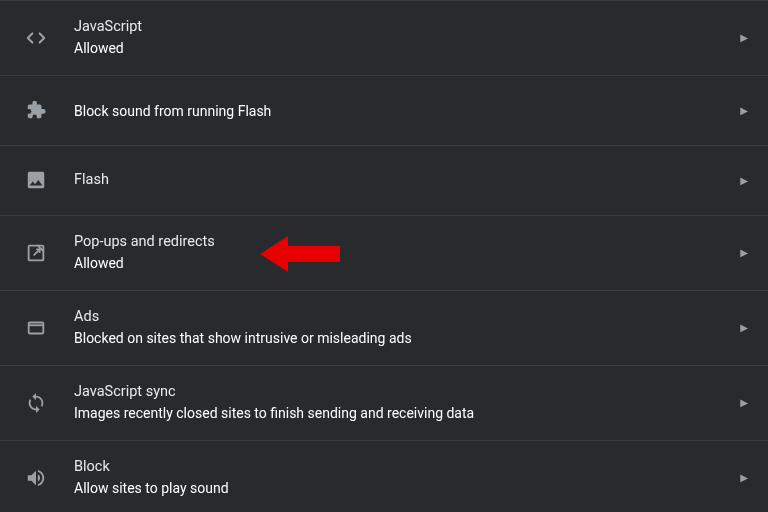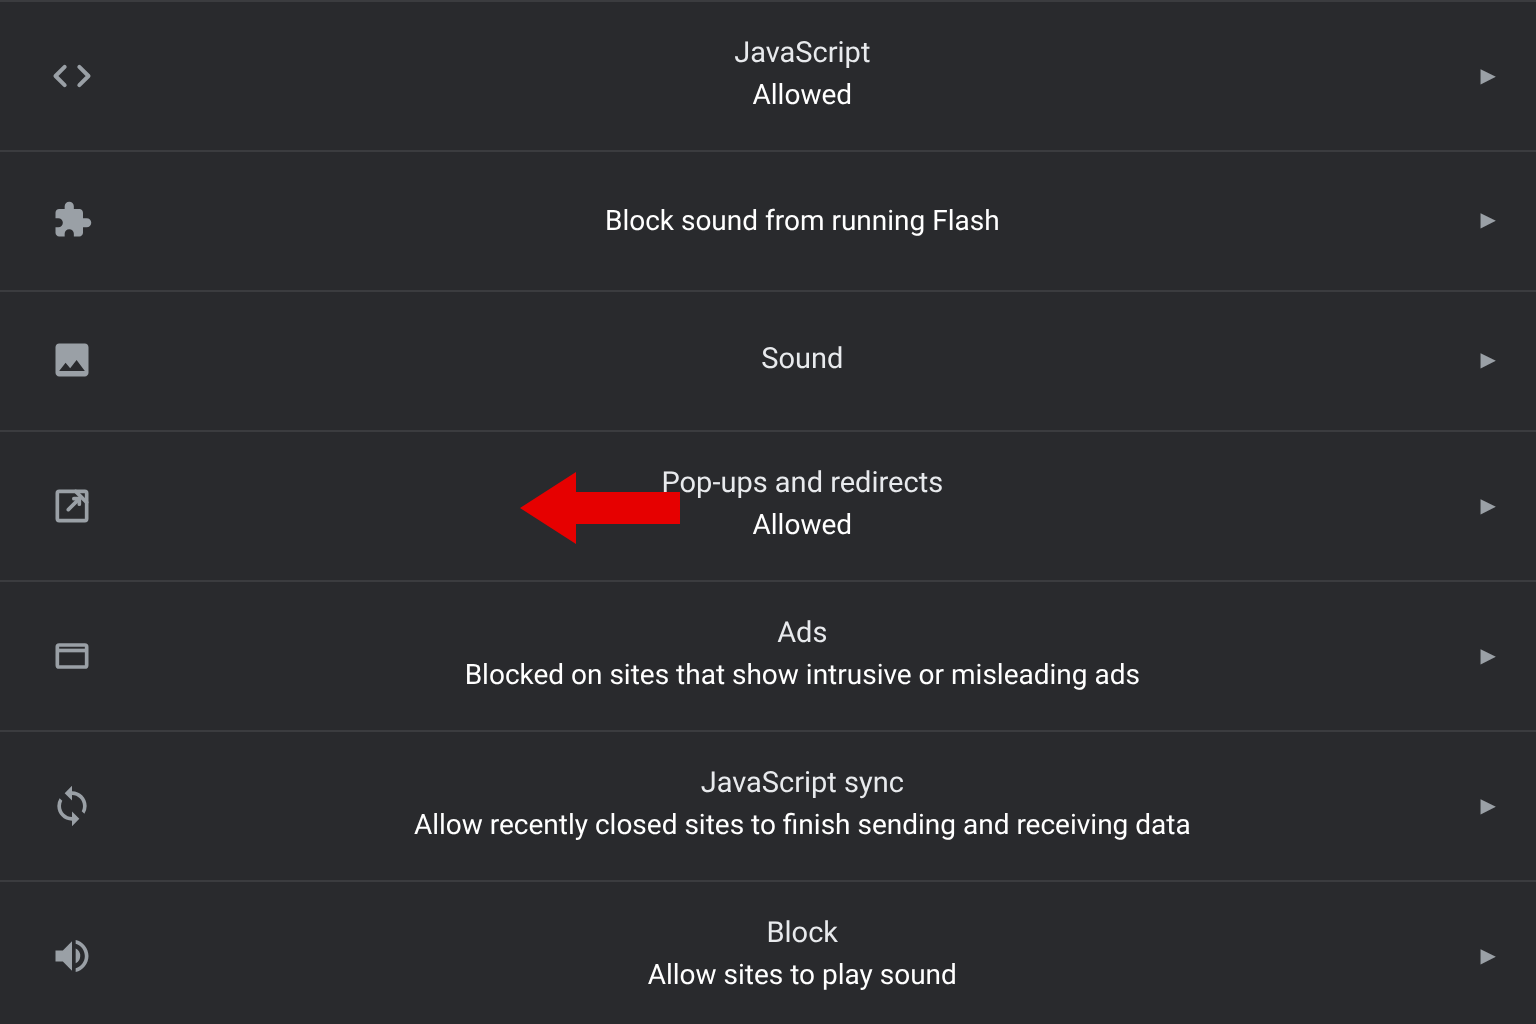--- a/index.html
+++ b/index.html
@@ -35,21 +35,20 @@
       justify-content: center;
       margin-right: 26px;
       flex-shrink: 0;
       color: #9aa0a6;
     }
     .icon-slot svg { width: 22px; height: 22px; }
     .text-block {
       display: flex;
       flex-direction: column;
       flex: 1;
-      text-align: center;
     }
     .title {
       color: #e8eaed;
       font-size: 14.5px;
       line-height: 1.4;
     }
     .subtitle {
       color: #ffffff;
       font-size: 14px;
       line-height: 1.4;
@@ -99,21 +98,21 @@
     <span class="chevron">▶</span>
   </div>
 
   <div class="setting-row">
     <span class="icon-slot">
       <svg viewBox="0 0 24 24" fill="currentColor">
           <path d="M21 19V5c0-1.1-.9-2-2-2H5c-1.1 0-2 .9-2 2v14c0 1.1.9 2 2 2h14c1.1 0 2-.9 2-2zM8.5 13.5l2.5 3.01L14.5 12l4.5 6H5l3.5-4.5z"></path>
         </svg>
     </span>
     <div class="text-block">
-      <span class="title">Sound</span>
+      <span class="title">Flash</span>
     </div>
     <span class="chevron">▶</span>
   </div>
 
   <div class="setting-row">
     <span class="icon-slot">
       <svg viewBox="0 0 24 24" fill="none" stroke="currentColor" stroke-width="2">
           <rect x="4" y="4" width="16" height="16" rx="1"></rect>
           <path d="M14 4l6 6" stroke-linecap="round"></path>
           <path d="M10 14l6-6" stroke-linecap="round"></path>
@@ -142,21 +141,21 @@
   </div>
 
   <div class="setting-row">
     <span class="icon-slot">
       <svg viewBox="0 0 24 24" fill="currentColor">
           <path d="M12 4V1L8 5l4 4V6c3.31 0 6 2.69 6 6 0 1.01-.25 1.97-.7 2.8l1.46 1.46A7.93 7.93 0 0 0 20 12c0-4.42-3.58-8-8-8zm0 14c-3.31 0-6-2.69-6-6 0-1.01.25-1.97.7-2.8L5.24 7.74A7.93 7.93 0 0 0 4 12c0 4.42 3.58 8 8 8v3l4-4-4-4v3z"></path>
         </svg>
     </span>
     <div class="text-block">
       <span class="title">JavaScript sync</span>
-      <span class="subtitle">Allow recently closed sites to finish sending and receiving data</span>
+      <span class="subtitle">Images recently closed sites to finish sending and receiving data</span>
     </div>
     <span class="chevron">▶</span>
   </div>
 
   <div class="setting-row">
     <span class="icon-slot">
       <svg viewBox="0 0 24 24" fill="currentColor">
           <path d="M3 9v6h4l5 5V4L7 9H3zm13.5 3a4.5 4.5 0 0 0-2.5-4.03v8.05A4.5 4.5 0 0 0 16.5 12zM14 3.23v2.06c2.89.86 5 3.54 5 6.71s-2.11 5.85-5 6.71v2.06c4.01-.91 7-4.49 7-8.77s-2.99-7.86-7-8.77z"></path>
         </svg>
     </span>

